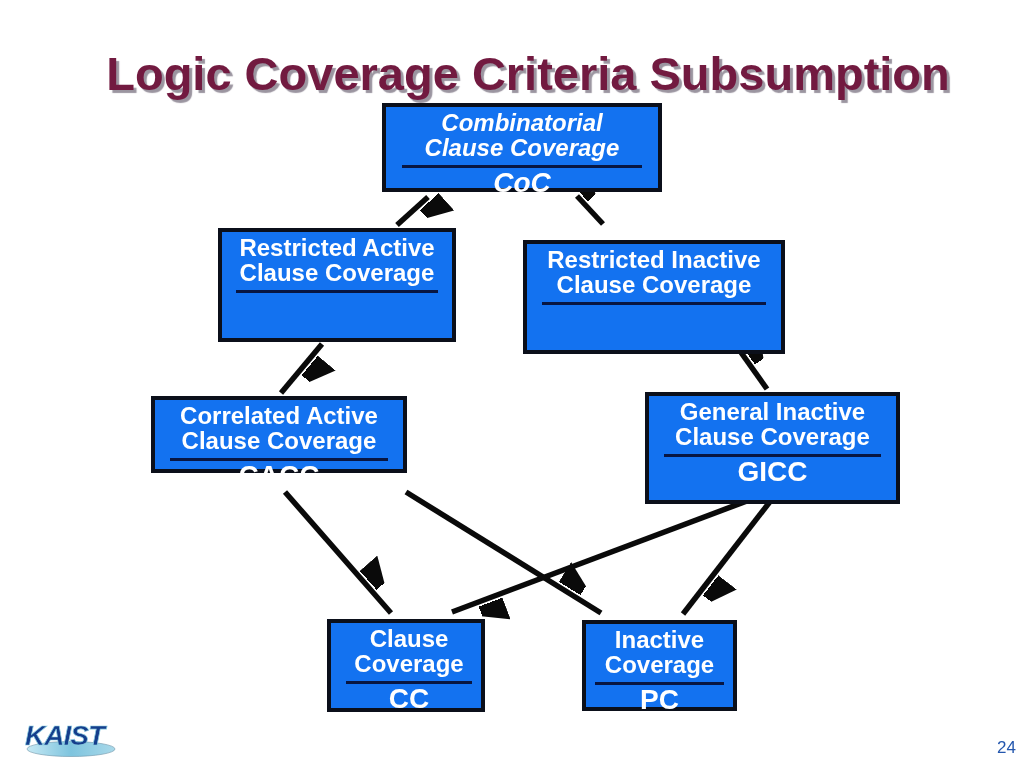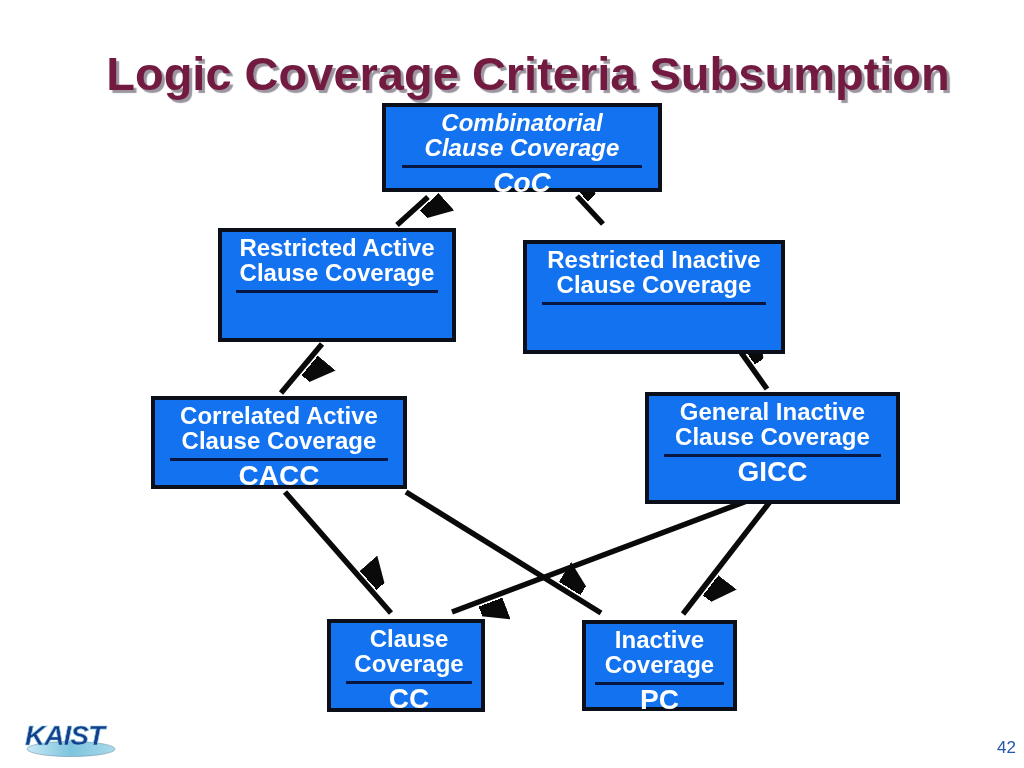--- a/index.html
+++ b/index.html
@@ -71,21 +71,21 @@
       <div class="node" style="left: 218px; top: 228px; width: 238px; height: 114px;">
         <div class="node-line">Restricted Active</div>
         <div class="node-line">Clause Coverage</div>
         <div class="node-sep"></div>
       </div>
       <div class="node" style="left: 523px; top: 228px; width: 262px; height: 114px; margin-top: 12px;">
         <div class="node-line">Restricted Inactive</div>
         <div class="node-line">Clause Coverage</div>
         <div class="node-sep"></div>
       </div>
-      <div class="node" style="left: 151px; top: 396px; width: 256px; height: 93px;">
+      <div class="node" style="left: 151px; top: 396px; width: 256px; height: 77px;">
         <div class="node-line">Correlated Active</div>
         <div class="node-line">Clause Coverage</div>
         <div class="node-sep"></div>
         <div class="node-acr">CACC</div>
       </div>
       <div class="node" style="left: 645px; top: 392px; width: 255px; height: 112px;">
         <div class="node-line">General Inactive</div>
         <div class="node-line">Clause Coverage</div>
         <div class="node-sep"></div>
         <div class="node-acr">GICC</div>
@@ -111,15 +111,15 @@
           <stop offset="0" stop-color="#c6e9f4"></stop>
           <stop offset="0.5" stop-color="#7ec4de"></stop>
           <stop offset="1" stop-color="#a9d9ea"></stop>
         </linearGradient>
       </defs>
       <ellipse cx="55" cy="45" rx="44" ry="7.5" fill="url(#sw)" stroke="#6d93a8" stroke-width="0.6"></ellipse>
       <text class="logo-text" x="9" y="41" font-family="Liberation Sans, sans-serif" font-size="28" font-weight="bold" font-style="italic" letter-spacing="-1">KAIST</text>
     </svg>
   </div>
 
-  <div class="page-number">42</div>
+  <div class="page-number">24</div>
 
 </div>
 
 </body></html>

